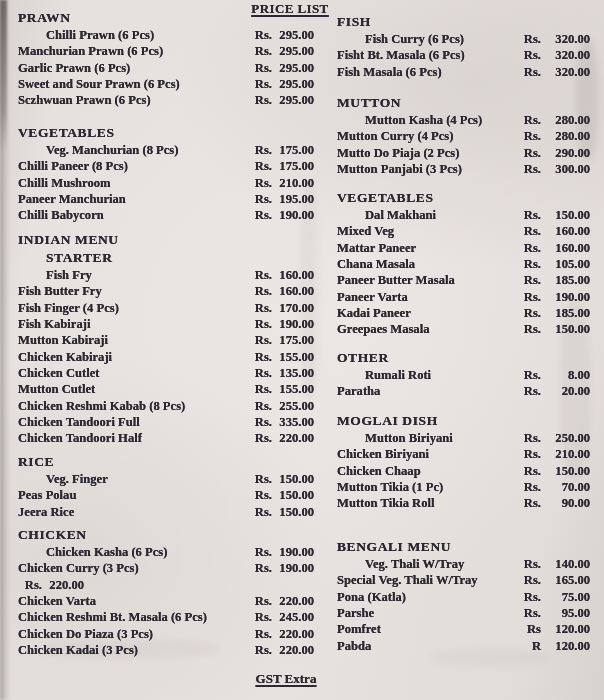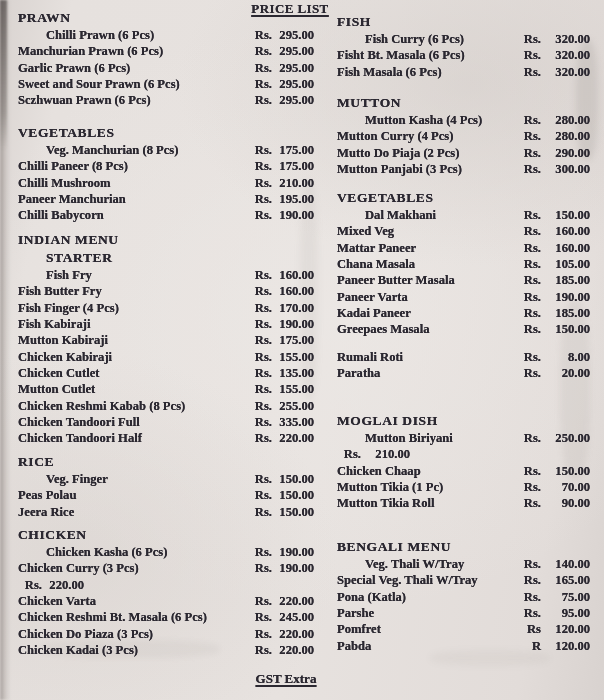--- a/index.html
+++ b/index.html
@@ -335,39 +335,41 @@
         <span class="cur">Rs.</span>
         <span class="price">185.00</span>
       </div>
       <div class="row">
         <span class="name">Greepaes Masala</span>
         <span class="cur">Rs.</span>
         <span class="price">150.00</span>
       </div>
     </div>
     <div class="section">
+      <div class="heading">OTHER</div>
       <div class="row">
         <span class="name">Rumali Roti</span>
         <span class="cur">Rs.</span>
         <span class="price">8.00</span>
       </div>
       <div class="row">
         <span class="name">Paratha</span>
         <span class="cur">Rs.</span>
         <span class="price">20.00</span>
       </div>
     </div>
     <div class="section">
       <div class="heading">MOGLAI DISH</div>
       <div class="row">
         <span class="name">Mutton Biriyani</span>
         <span class="cur">Rs.</span>
         <span class="price">250.00</span>
       </div>
       <div class="row">
+        <span class="name">Chicken Biriyani</span>
         <span class="cur">Rs.</span>
         <span class="price">210.00</span>
       </div>
       <div class="row">
         <span class="name">Chicken Chaap</span>
         <span class="cur">Rs.</span>
         <span class="price">150.00</span>
       </div>
       <div class="row">
         <span class="name">Mutton Tikia (1 Pc)</span>

